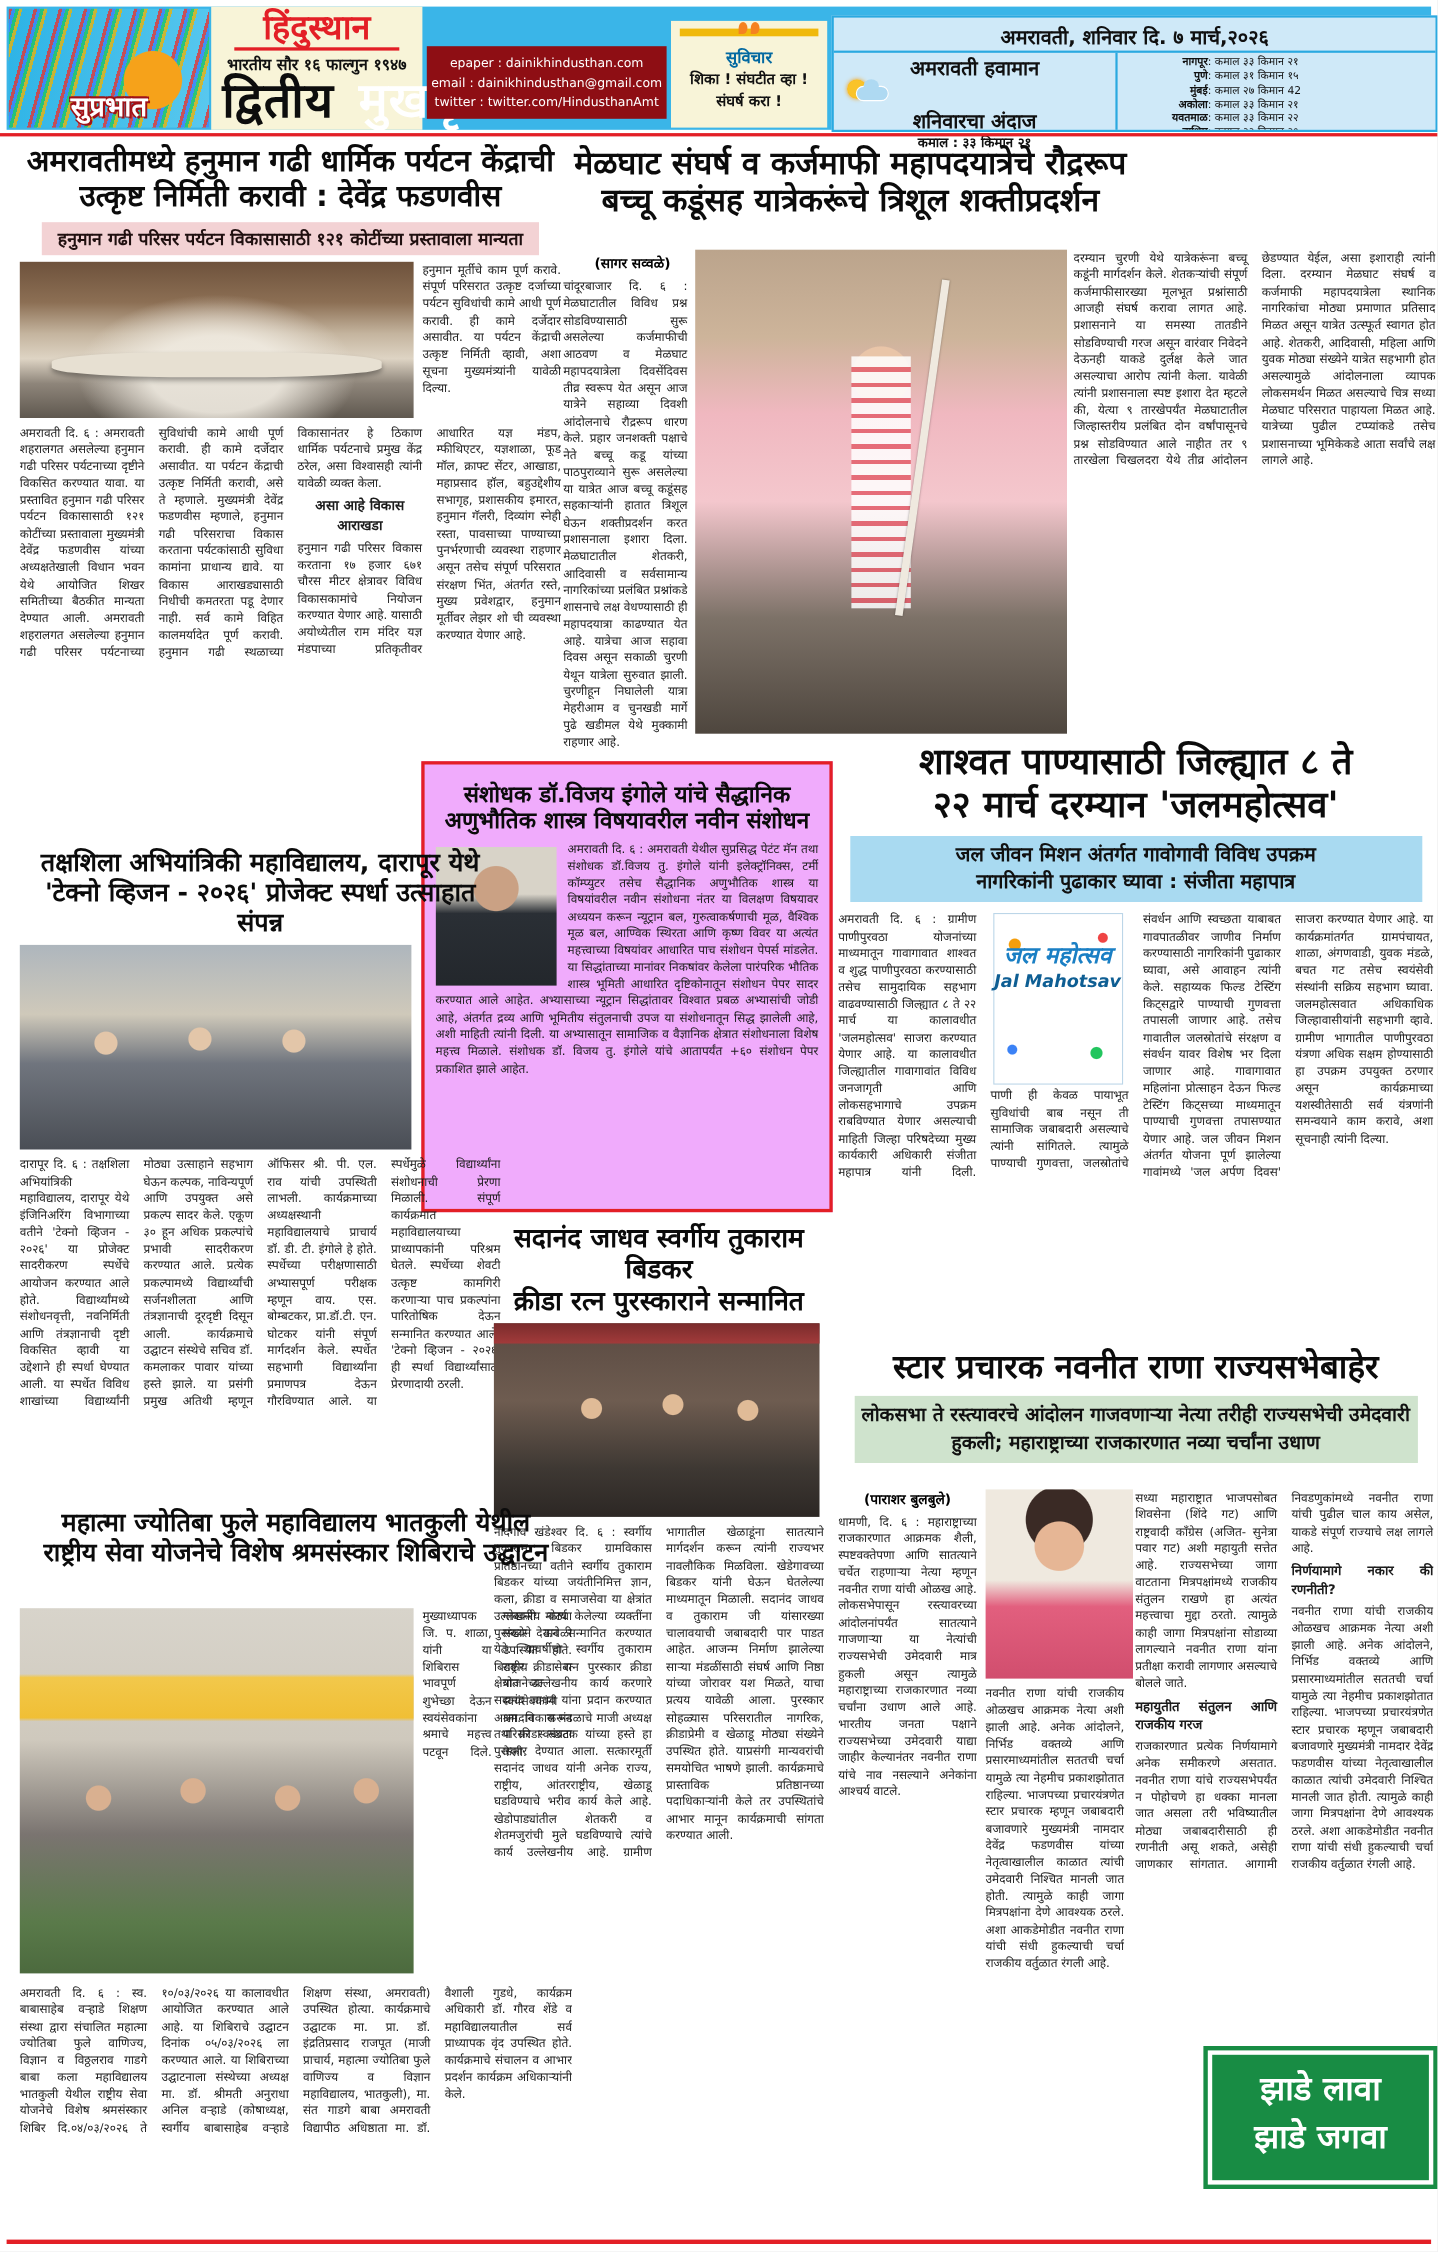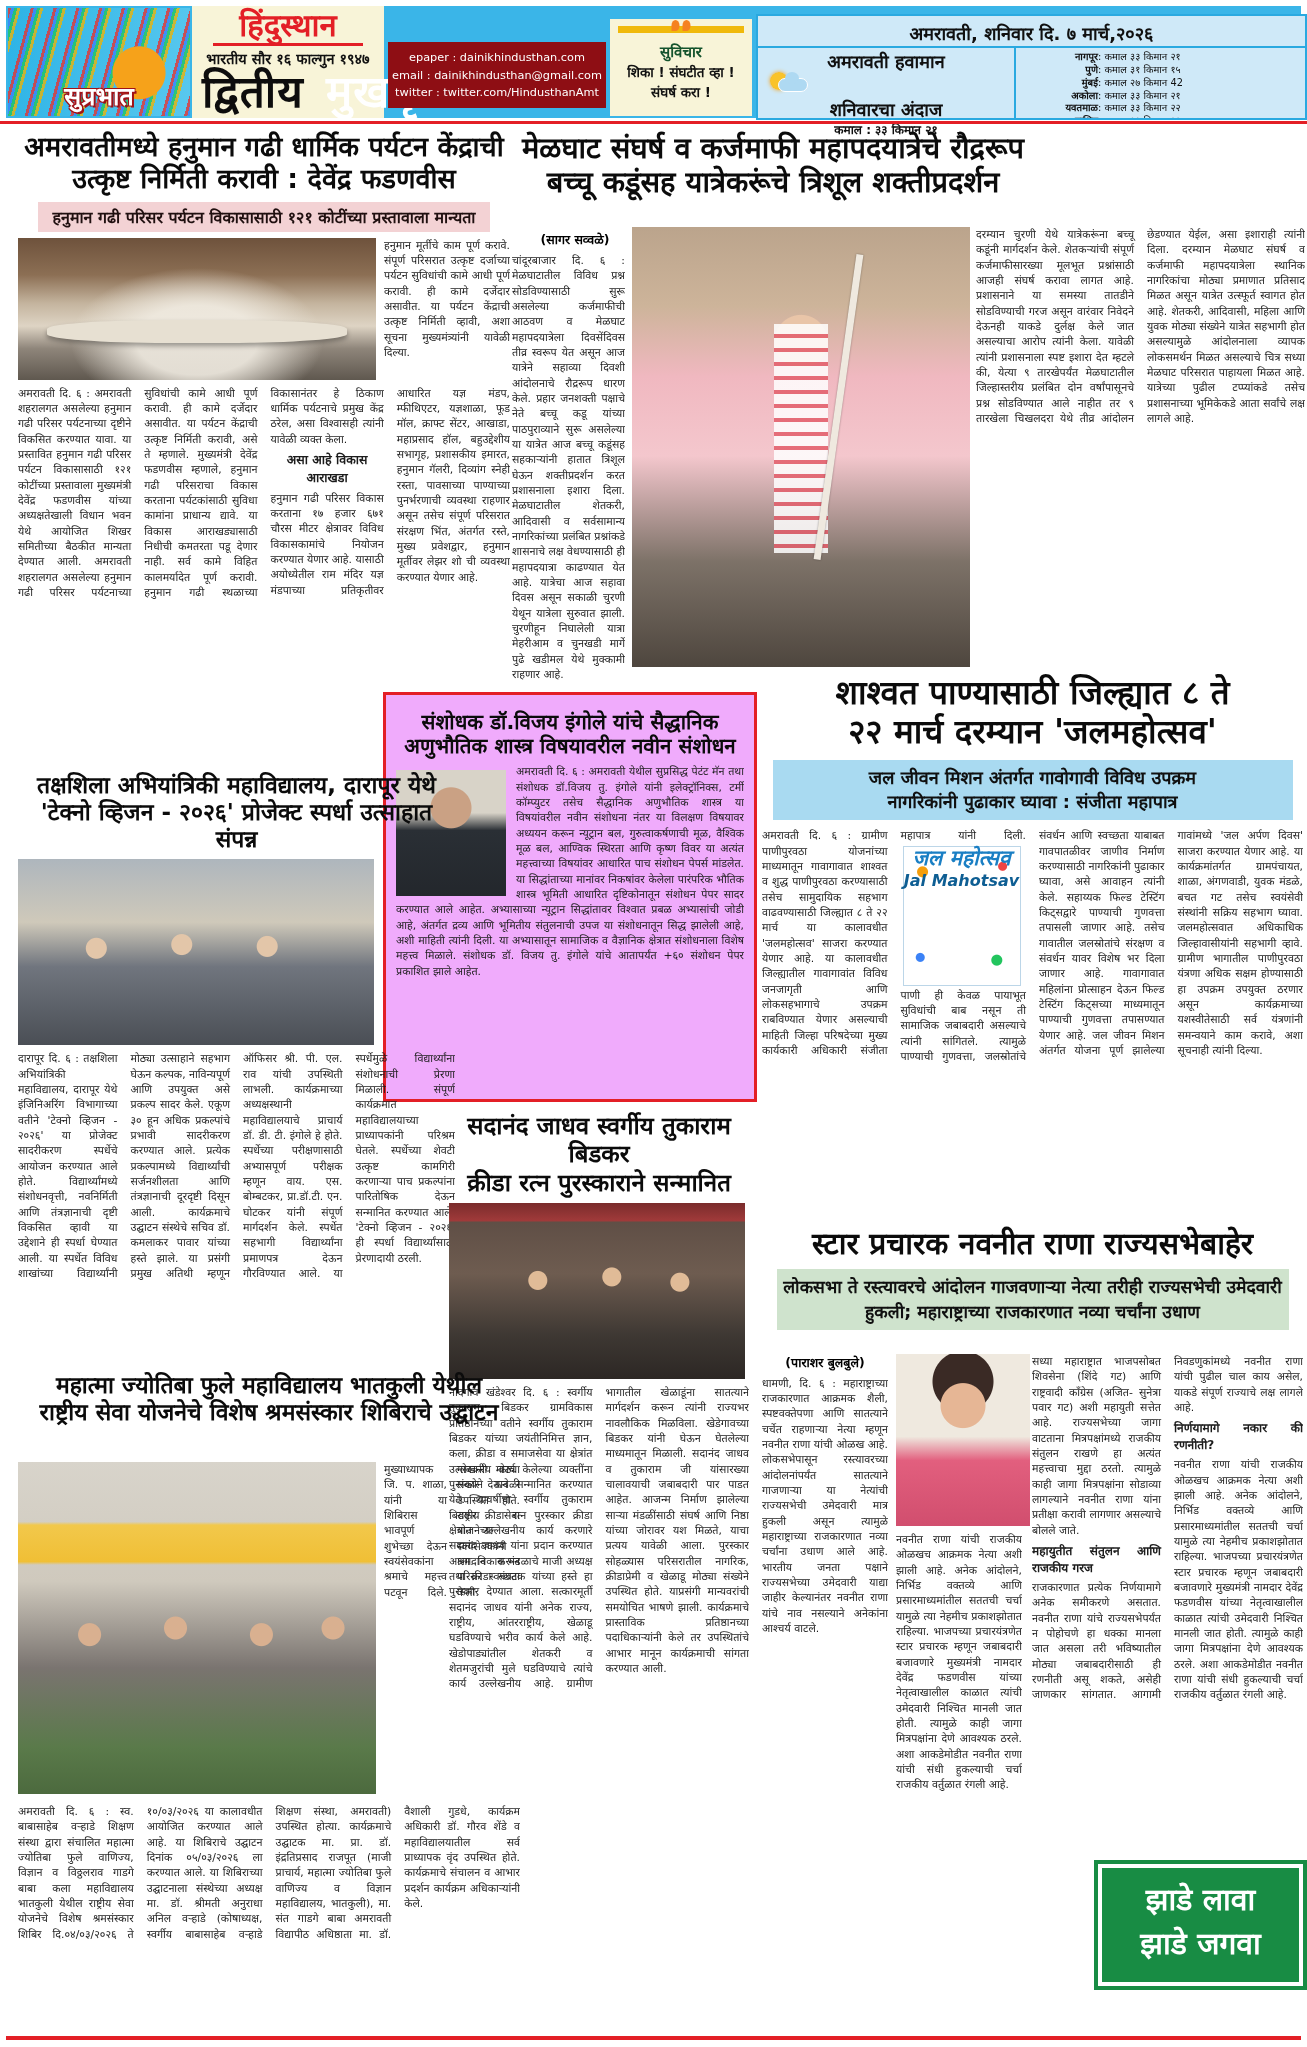--- a/index.html
+++ b/index.html
@@ -25,21 +25,21 @@
   .mh-solar { font-size:14.5px; font-weight:bold; color:#111; }
   .mh-pagetitle { position:absolute; left:196px; top:64px; width:400px; font-size:44px; font-weight:bold; letter-spacing:1px; white-space:nowrap; line-height:1.0; }
   .mh-pagetitle .pt1 { color:#0d0d0d; }
   .mh-pagetitle .pt2 { color:#ffffff; margin-left:6px; }
   .mh-contact { position:absolute; left:382px; top:36px; width:218px; height:66px; background:#8e0e14; color:#fff;
     font-size:11.3px; line-height:1.55; text-align:center; padding-top:7px; }
   .mh-quote { position:absolute; left:604px; top:13px; width:142px; height:97px; background:#f8f4d8; text-align:center; }
   .mh-quote-bar { position:absolute; left:8px; right:8px; top:7px; height:7px; background:#f0b90b; }
   .mh-quote-dots { position:absolute; left:50%; top:1px; transform:translateX(-50%); display:flex; gap:3px; }
   .qdot { width:8px; height:11px; background:#f58220; border-radius:50% 50% 50% 0; }
-  .mh-quote-title { margin-top:22px; font-size:15px; font-weight:bold; color:#14532d;font-family:Liberation Mono, monospace; }
+  .mh-quote-title { margin-top:22px; font-size:15px; font-weight:bold; color:#0369a1;font-family:Liberation Mono, monospace; }
   .mh-quote-line { font-size:13.5px; font-weight:bold; color:#111; line-height:1.5; }
   .mh-weather { position:absolute; left:750px; top:8px; width:551px; height:106px; background:#cfe9f8; border:2px solid #2aa9e0; }
   .mh-date { height:32px; border-bottom:2px solid #2aa9e0; text-align:center; font-size:18px; font-weight:bold; color:#101010; padding-top:5px; }
   .mh-w-low { position:relative; height:70px; }
   .mh-w-left { position:absolute; left:0; top:0; width:256px; height:70px; text-align:center; }
   .mh-w-title { font-size:18px; font-weight:bold; color:#101010; margin-top:1px; }
   .w-icon { position:absolute; left:10px; top:22px; width:44px; height:26px; }
   .w-sun { position:absolute; left:2px; top:2px; width:18px; height:18px; border-radius:50%;
     background:radial-gradient(circle,#f9c32a 0 60%, #f6a21a 100%); box-shadow:0 0 4px #f6a21a; }
   .w-cloud { position:absolute; left:10px; top:8px; width:30px; height:14px; border-radius:10px; background:#aed9f2; border:1px solid #ffffff; }
@@ -95,21 +95,21 @@
     background:
       radial-gradient(circle at 50% 30%, #caa184 0 20px, rgba(202,161,132,0) 21px),
       linear-gradient(180deg,#d8d3c8 0%, #d8d3c8 34%, #2a2f35 48%, #23272c 100%); }
   .rbox-body { margin-top:6px; height:330px; overflow:hidden; }
 
   
   .jal { position:absolute; left:762px; top:674px; width:541px; }
   .jal-hl { font-size:33px; }
   .jal-blue { width:520px; margin:8px auto 8px auto; background:#a9daf1; text-align:center; font-weight:bold; font-size:18px; color:#101010; padding:6px 4px; line-height:1.35; }
   .jal-body { height:300px; }
-  .jal-logo { display:inline-block; width:118px; height:140px; border:1px solid #bcd6e8; background:#ffffff; text-align:center; vertical-align:top; margin:2px; 
+  .jal-logo { display:inline-block; width:118px; height:156px; border:1px solid #bcd6e8; background:#ffffff; text-align:center; vertical-align:top; margin:2px; padding-top:26px;
     background-image:
       radial-gradient(circle at 16% 18%, #f59e0b 0 5px, rgba(0,0,0,0) 6px),
       radial-gradient(circle at 85% 14%, #ef4444 0 4px, rgba(0,0,0,0) 5px),
       radial-gradient(circle at 80% 82%, #22c55e 0 5px, rgba(0,0,0,0) 6px),
       radial-gradient(circle at 14% 80%, #3b82f6 0 4px, rgba(0,0,0,0) 5px); }
   .jal-logo .l1 { font-size:21px; font-weight:bold; color:#1a7fc4; line-height:1.1; font-style:italic; }
   .jal-logo .l2 { font-size:16px; font-weight:bold; color:#0e5e93; font-style:italic; margin-top:4px; }
 
   
   .tech { position:absolute; left:18px; top:772px; width:437px; }

